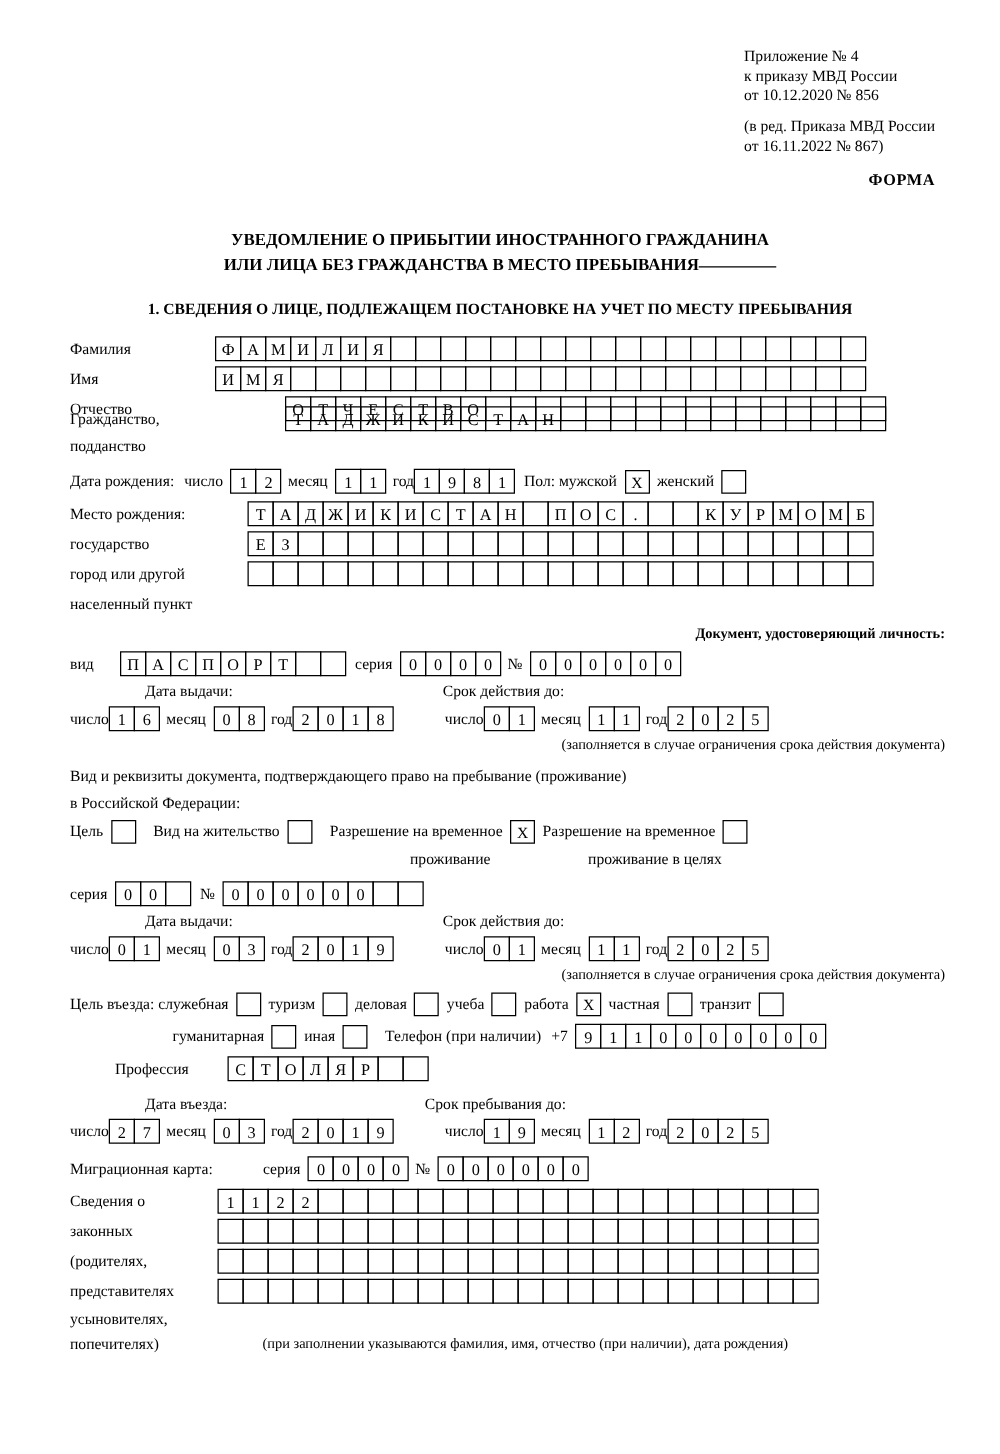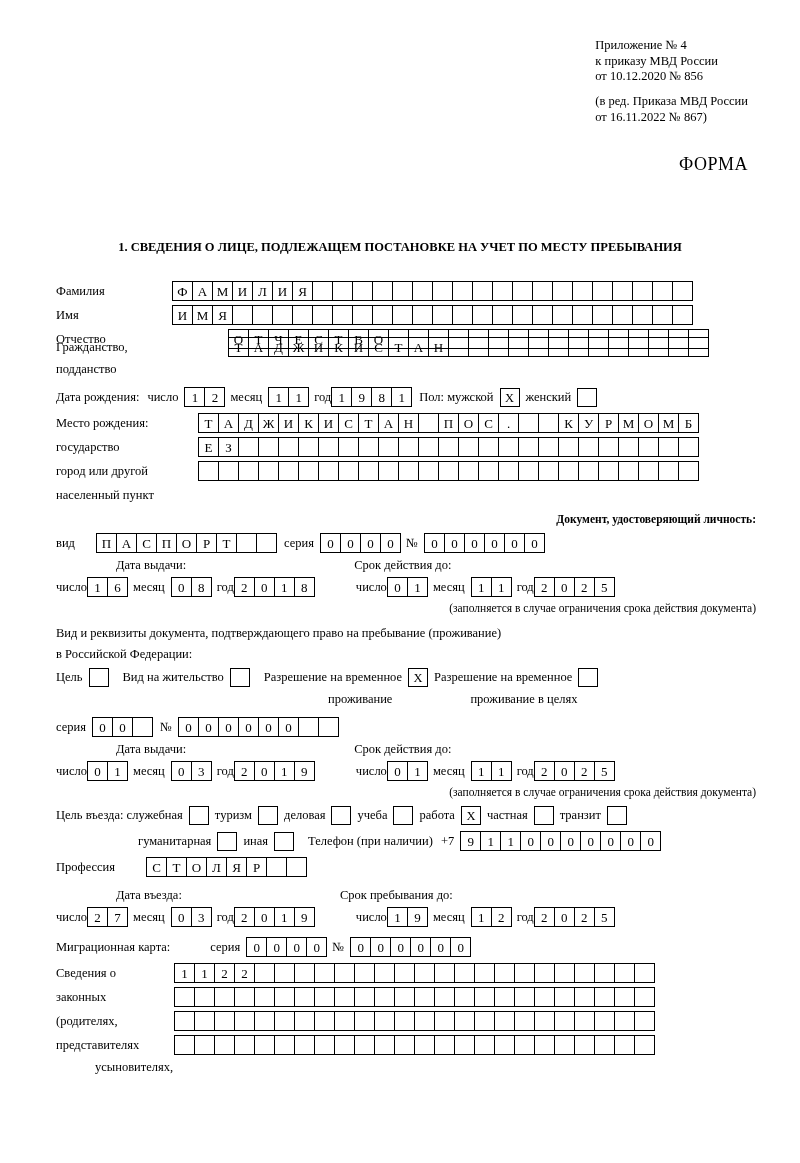--- a/index.html
+++ b/index.html
@@ -27,24 +27,24 @@
     position: absolute;
     top: 38px;
     right: 52px;
     text-align: left;
     font-size: 12.5px;
     line-height: 1.25;
   }
   .hdr .grp2 { margin-top: 9px; }
   .forma {
     position: absolute;
-    top: 154px;
+    top: 136px;
     right: 52px;
-    font-weight: normal;
-    font-size: 18px;
+    font-weight: bold;
+    font-size: 13px;
     letter-spacing: 0.5px;
   }
   .title {
     position: absolute;
     top: 182px;
     left: 0;
     width: 800px;
     text-align: center;
     font-weight: bold;
     font-size: 13.5px;
@@ -62,21 +62,21 @@
     left: 0;
     width: 800px;
     text-align: center;
     font-weight: bold;
     font-size: 12.5px;
   }
 
   
   .body {
     position: absolute;
-    top: 280px;
+    top: 268px;
     left: 56px;
     width: 700px;
   }
   .row {
     display: flex;
     align-items: center;
     margin-bottom: 2px;
     min-height: 22px;
   }
   .lblw {
@@ -128,20 +128,24 @@
   <div class="hdr">
     <div>Приложение № 4</div>
     <div>к приказу МВД России</div>
     <div>от 10.12.2020 № 856</div>
     <div class="grp2">(в ред. Приказа МВД России</div>
     <div>от 16.11.2022 № 867)</div>
   </div>
 
   <div class="forma">ФОРМА</div>
 
+  <div class="title">
+    <div>УВЕДОМЛЕНИЕ О ПРИБЫТИИ ИНОСТРАННОГО ГРАЖДАНИНА</div>
+    <div><span>ИЛИ ЛИЦА БЕЗ ГРАЖДАНСТВА В МЕСТО ПРЕБЫВАНИЯ</span><span class="ul"></span></div>
+  </div>
 
   <div class="section1">1. СВЕДЕНИЯ О ЛИЦЕ, ПОДЛЕЖАЩЕМ ПОСТАНОВКЕ НА УЧЕТ ПО МЕСТУ ПРЕБЫВАНИЯ</div>
 
   <div class="body">
 
     <div class="row">
       <div class="lblw">Фамилия</div>
       <div class="cells" id="cells-surname">
           <div class="c">Ф</div>
           <div class="c">А</div>
@@ -651,21 +655,21 @@
           <div class="c">0</div>
           <div class="c">0</div>
           <div class="c">0</div>
           <div class="c">0</div>
           <div class="c">0</div>
           <div class="c">0</div>
         </span>
     </div>
 
     <div class="row mt4">
-      <span class="txt" style="width:90px;display:inline-block;">Профессия</span>
+      <span class="txt" style="width:90px;display:inline-block;margin-left:36px;">Профессия</span>
       <span class="grp" id="cells-profession">
           <div class="c">С</div>
           <div class="c">Т</div>
           <div class="c">О</div>
           <div class="c">Л</div>
           <div class="c">Я</div>
           <div class="c">Р</div>
           <div class="c"></div>
           <div class="c"></div>
         </span>
@@ -854,18 +858,22 @@
           <div class="c"></div>
           <div class="c"></div>
           <div class="c"></div>
           <div class="c"></div>
           <div class="c"></div>
           <div class="c"></div>
           <div class="c"></div>
           <div class="c"></div>
         </div>
     </div>
-    <div class="row" style="min-height:18px;margin-left:39px;">
+    <div class="row" style="min-height:18px;">
       <div class="lblw" style="width:118px;flex:0 0 118px;">усыновителях,</div>
+    </div>
+    <div class="row" style="min-height:18px;">
+      <div class="lblw" style="width:118px;flex:0 0 118px;">попечителях)</div>
+      <div class="mini" style="padding-left:36px;">(при заполнении указываются фамилия, имя, отчество (при наличии), дата рождения)</div>
     </div>
 
   </div>
 </div>
 
 </body></html>

